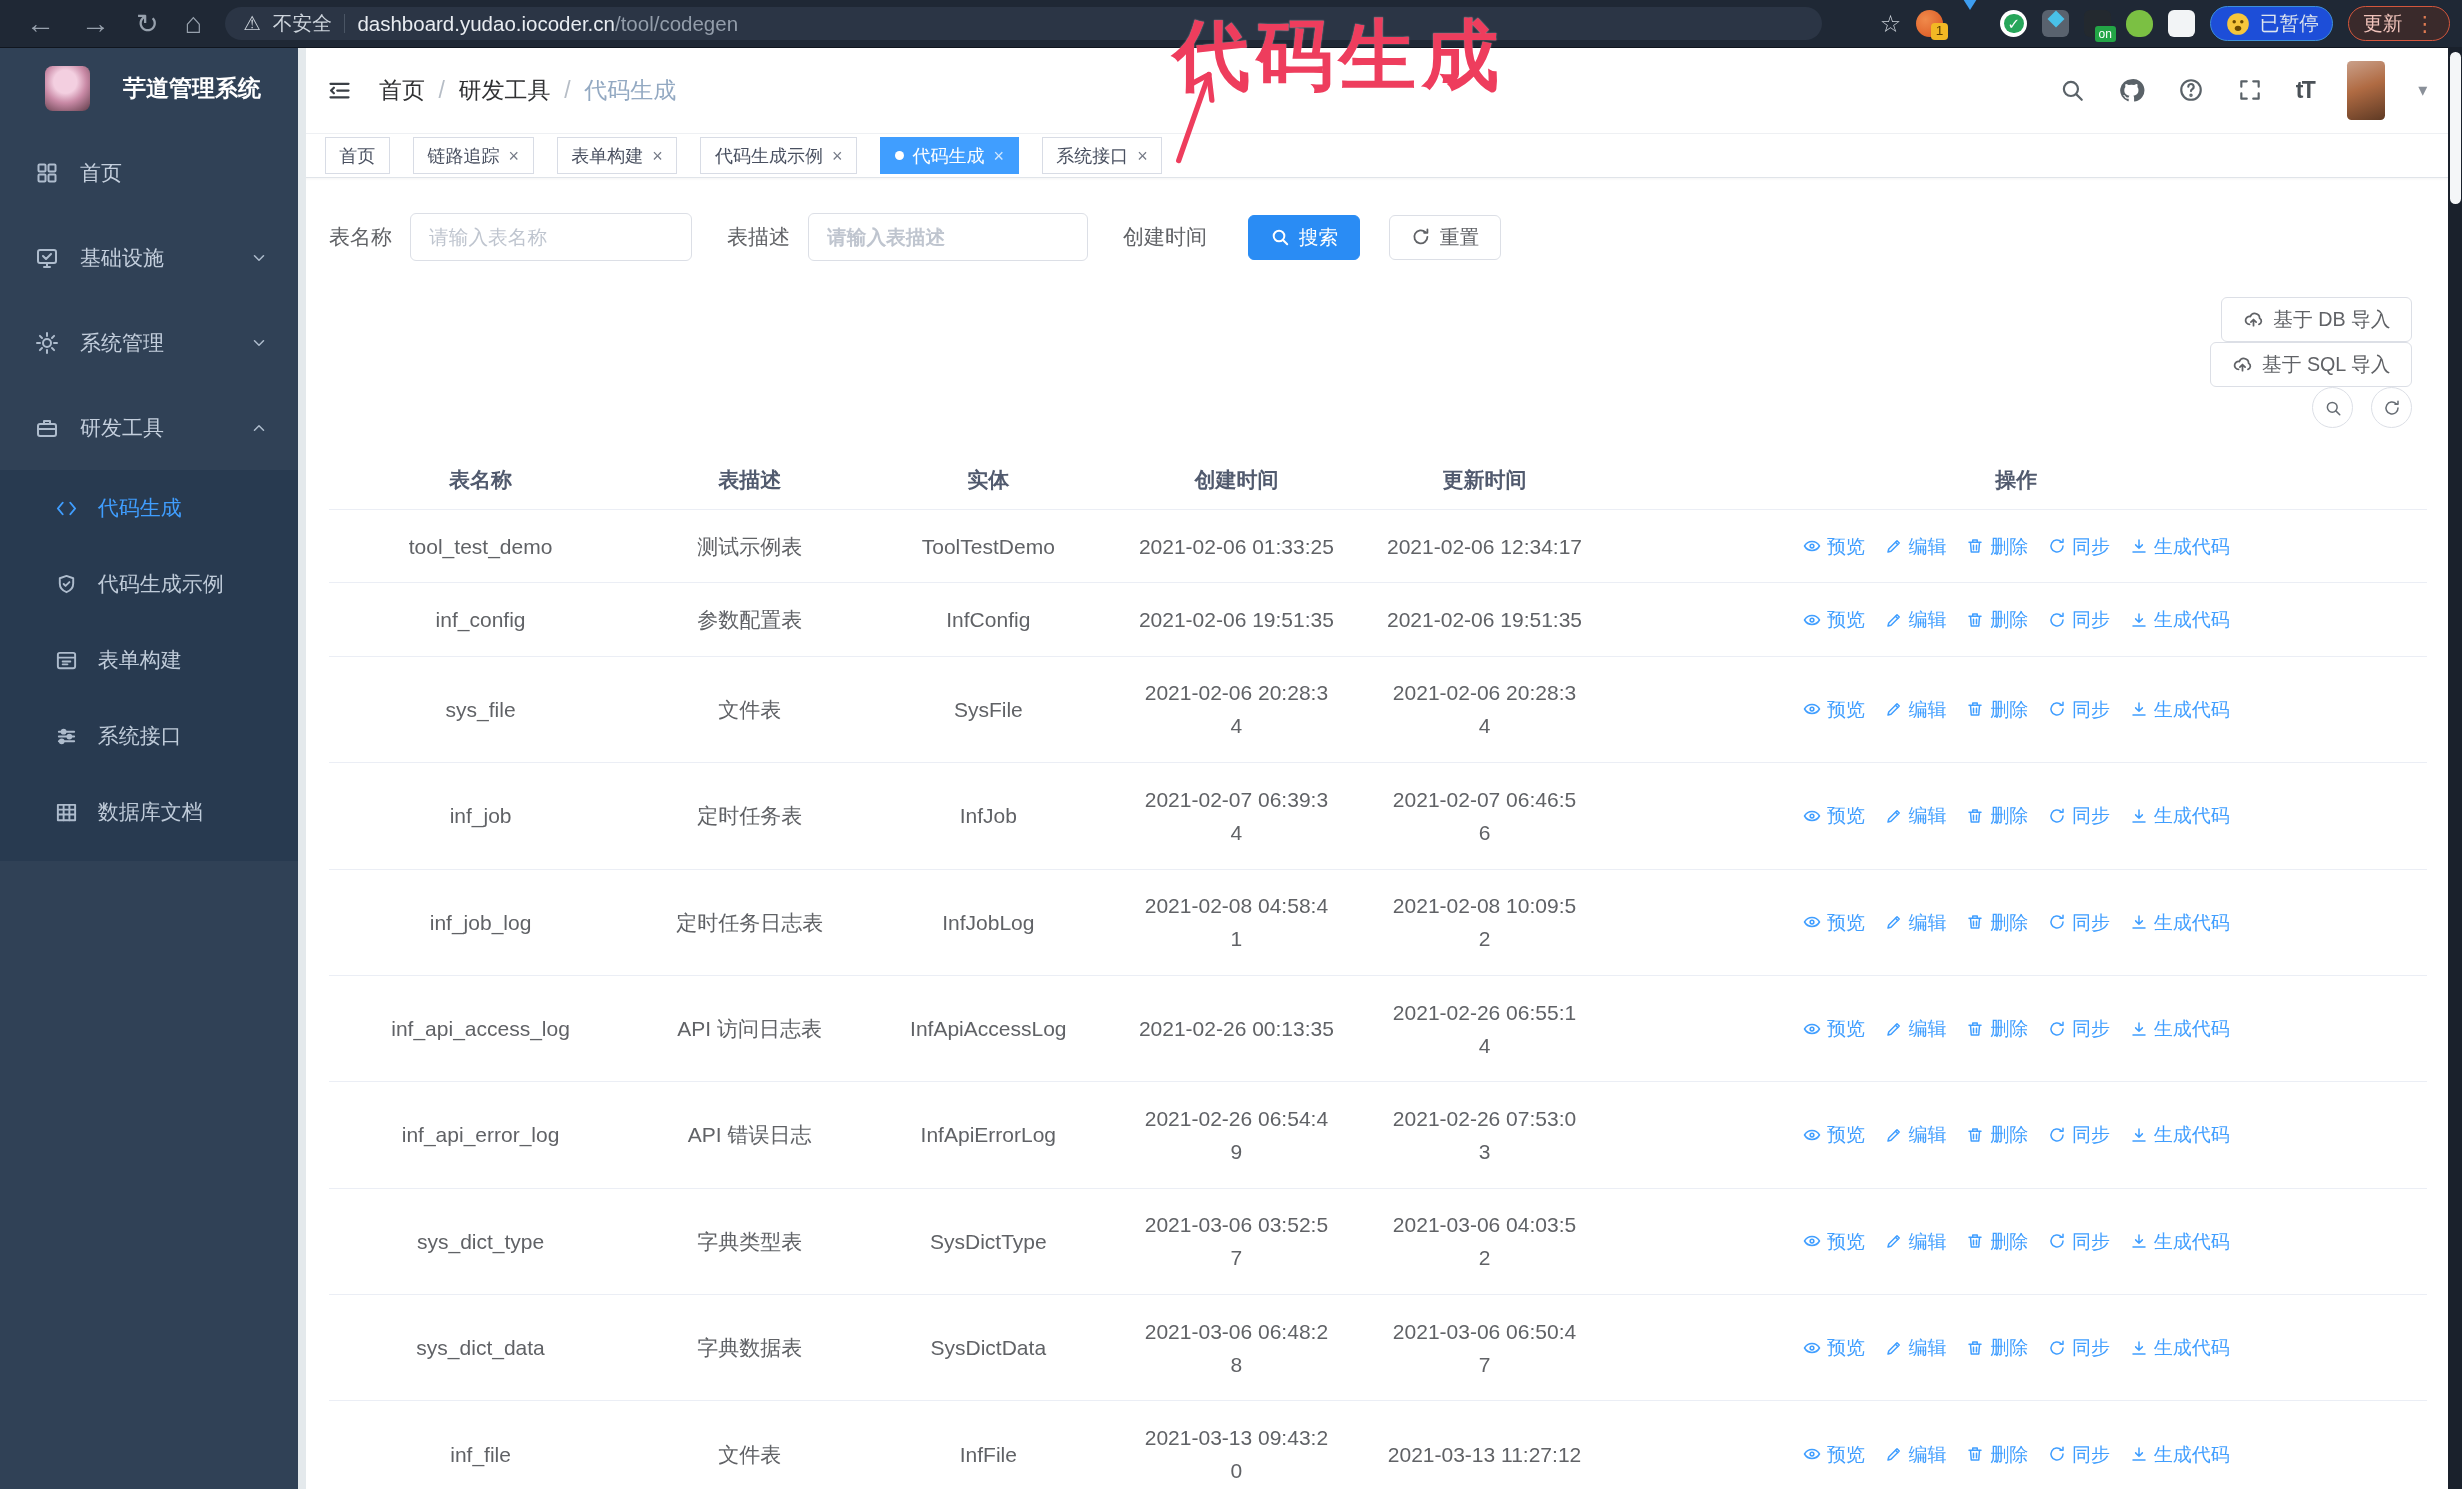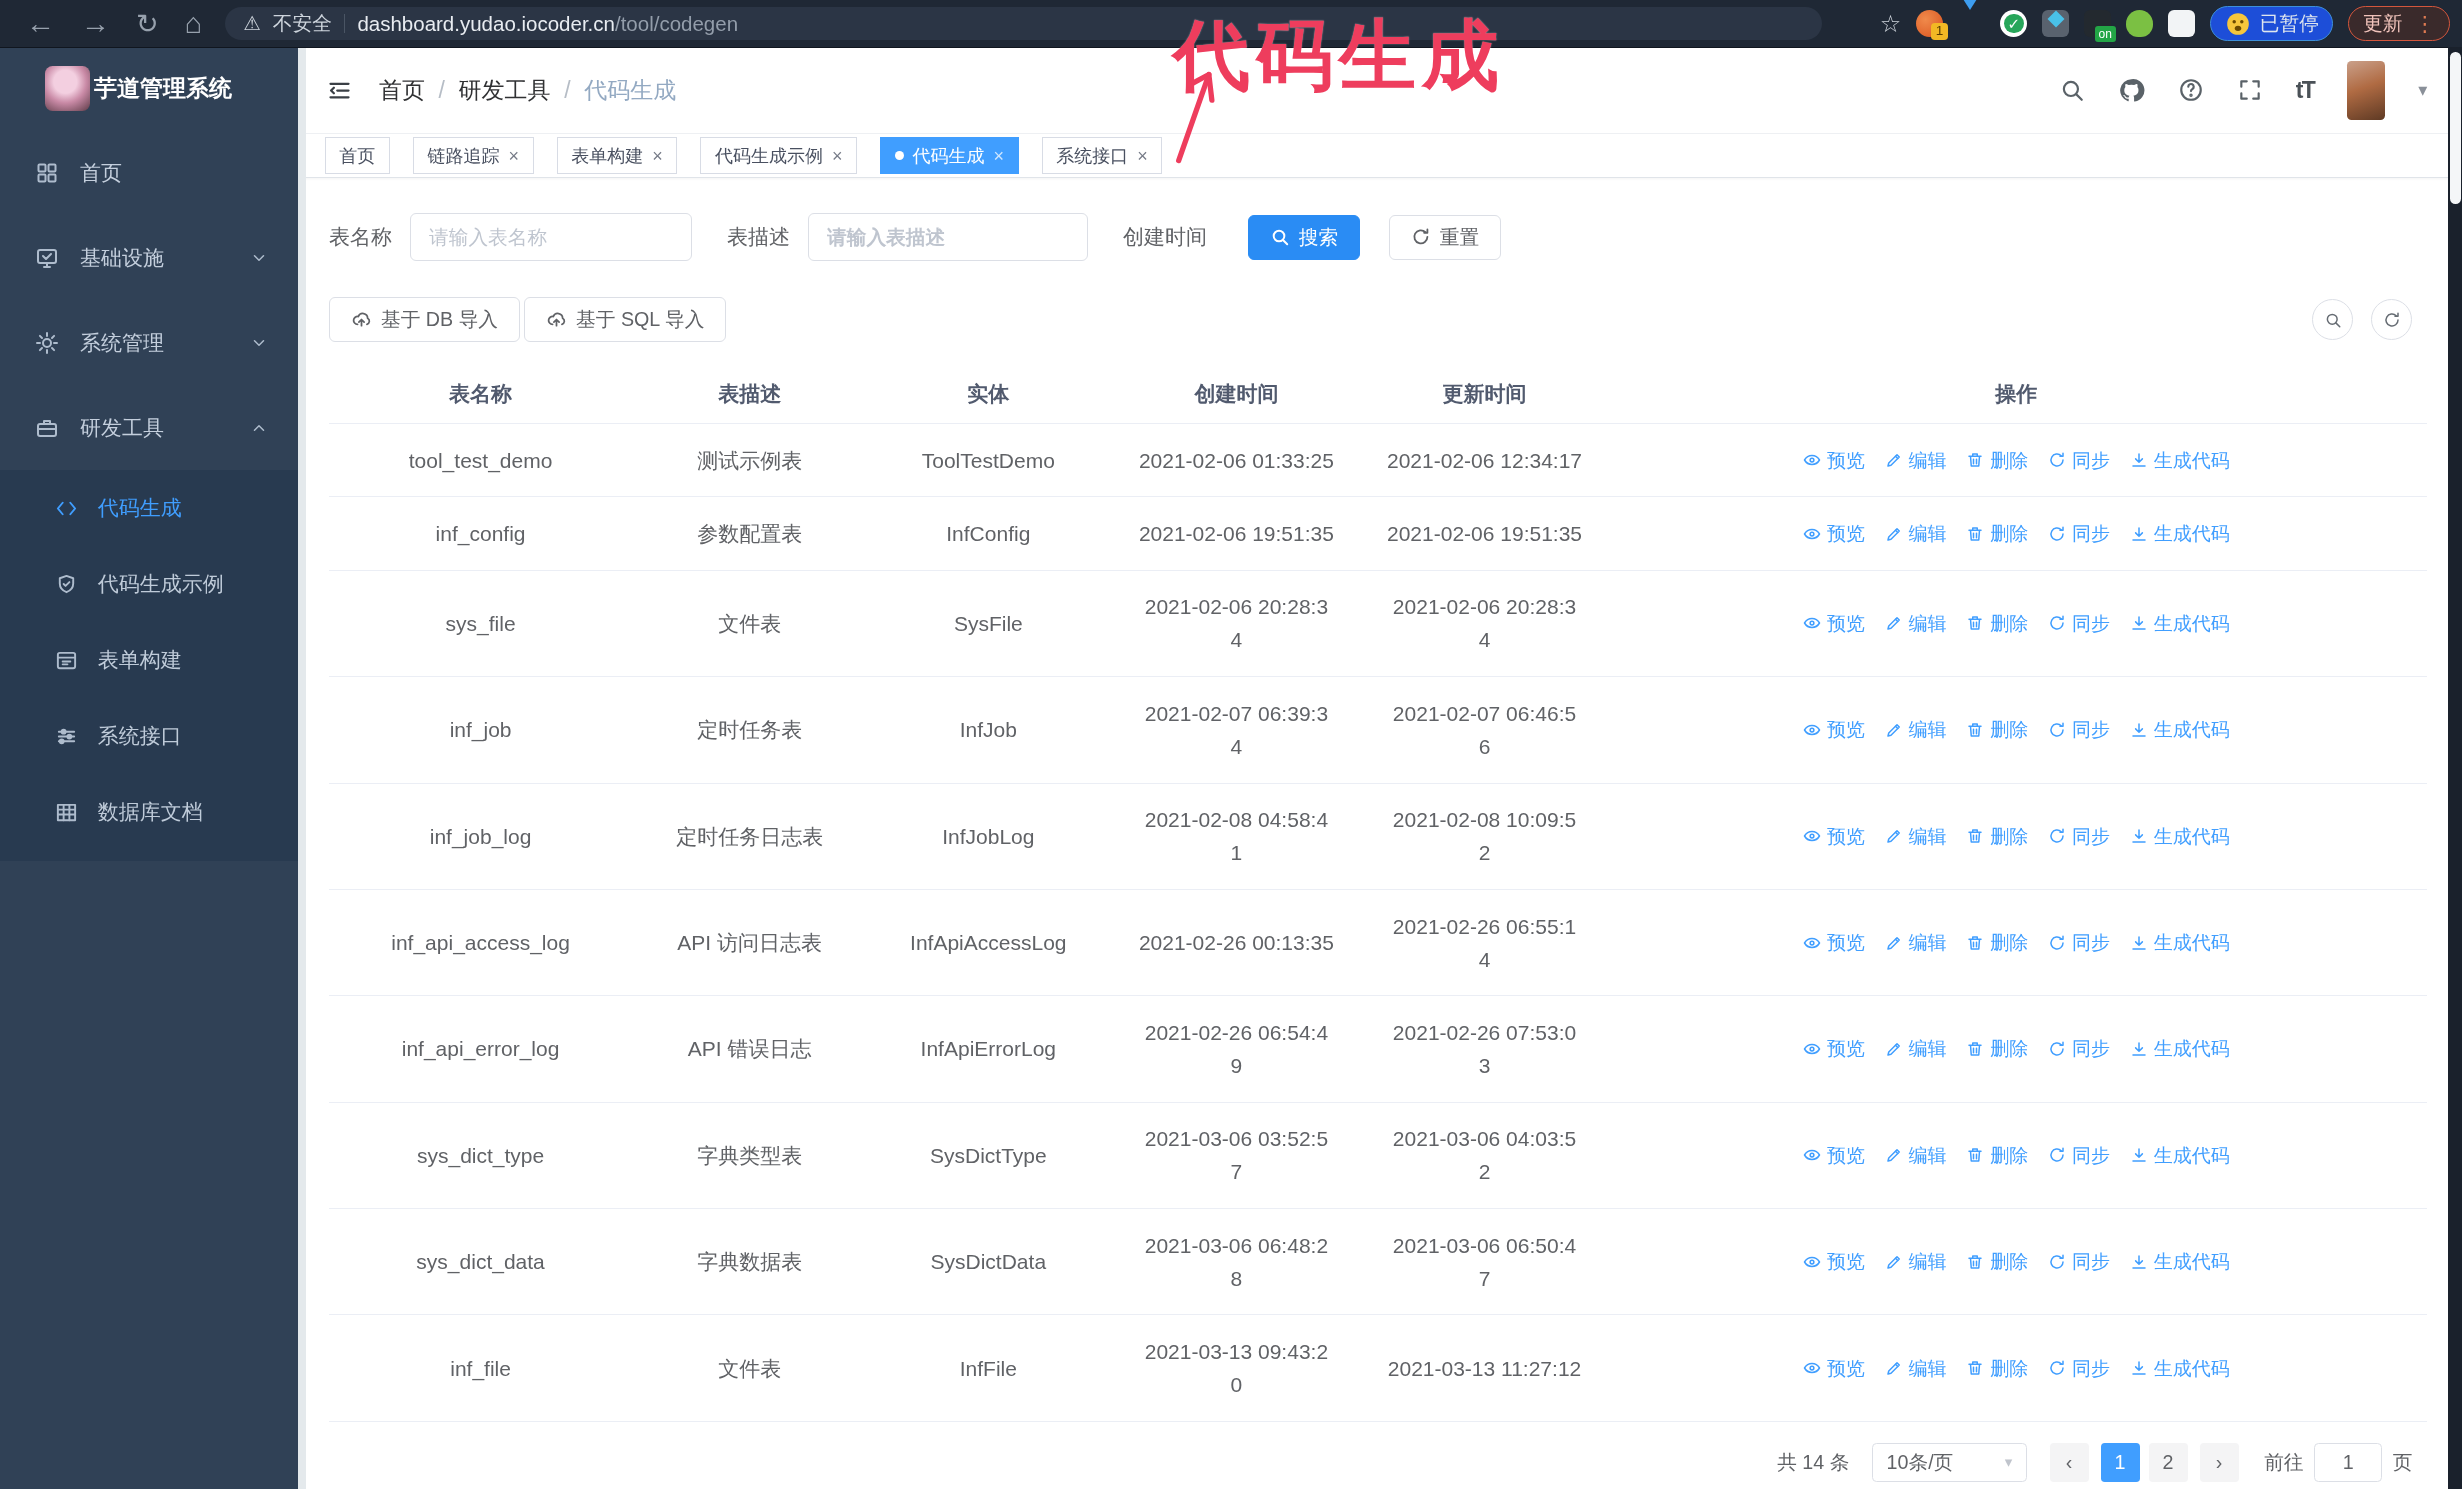--- a/index.html
+++ b/index.html
@@ -40,21 +40,21 @@
   .paused-label{color:#dfe6ee;font-size:19.7px;}
   .update-pill{height:33px;border:1.5px solid #d4563c;border-radius:18px;background:#3a2a2b;
                display:flex;align-items:center;gap:12px;padding:0 13.6px;}
   .update-label{color:#f0c2ba;font-size:19.7px;}
   .kebab{color:#e07b52;font-size:21px;line-height:21px;}
   .star-ic{color:#cfd5dc;}
 
   
   .sidebar{position:absolute;top:47px;left:0;width:298px;bottom:0;background:#304156;z-index:3;}
   .side-scroll{position:absolute;top:47px;left:298px;width:7.6px;bottom:0;background:#e4e9ec;z-index:3;}
-  .logo-row{height:83px;display:flex;align-items:center;padding-left:45px;gap:4px;}
+  .logo-row{height:83px;display:flex;align-items:center;padding-left:45px;gap:33px;}
   .logo{width:45px;height:45px;border-radius:7.6px;
         background:radial-gradient(circle at 45% 35%,#f3cfe0 0 30%,#c98aa6 55%,#5d3b47 100%);}
   .app-title{color:#fff;font-size:23px;font-weight:bold;}
   .menu-item{height:85px;display:flex;align-items:center;padding:0 30px 0 35px;color:#c4cfdd;font-size:21px;cursor:pointer;}
   .menu-item svg{color:#aebccd;}
   .mi-label{margin-left:21px;}
   .chev{margin-left:auto;color:#93a1b3;}
   .submenu{background:#283a50;padding-bottom:10.6px;}
   .sub-item{height:76px;display:flex;align-items:center;padding-left:55px;color:#bfcbd9;font-size:21px;cursor:pointer;}
   .sub-item svg{color:#aebccd;}
@@ -98,21 +98,21 @@
             padding:0 15px;gap:13.6px;box-sizing:border-box;color:#bfc5cf;font-size:19.7px;}
   .date-box svg{color:#c0c4cc;}
   .date-sep{color:#9aa0a8;margin:0 4.5px;}
   .btn{height:45px;border-radius:6px;display:flex;align-items:center;gap:9px;font-size:19.7px;
        padding:0 21px;cursor:pointer;border:0.8px solid #dcdfe6;background:#fff;color:#606266;white-space:nowrap;}
   .btn-primary{background:#2a8cf4;border-color:#2a8cf4;color:#fff;}
   .search-btn{margin-left:23px;justify-content:flex-end;}
   .reset-btn{margin-left:29px;}
 
   
-  .toolbar-row{margin-top:36px;display:flex;align-items:center;}
+  .toolbar-row{margin-top:36px;display:flex;align-items:flex-end;flex-direction:column;}
   .toolbar-row .btn + .btn{margin-left:4px;}
   .tool-right{margin-left:auto;display:flex;gap:18px;}
   .circle-btn{width:39px;height:39px;border-radius:50%;border:0.8px solid #dcdfe6;background:#fff;color:#666c73;
               display:flex;align-items:center;justify-content:center;cursor:pointer;}
 
   
   table.grid{border-collapse:collapse;margin-top:26px;width:2098px;table-layout:fixed;}
   .grid th{font-size:21px;color:#515a6e;font-weight:bold;padding:12px 0 15px;border-bottom:0.8px solid #ebeef5;text-align:center;}
   .grid td{font-size:21px;color:#606266;text-align:center;padding:19.7px 0;line-height:33px;
            border-bottom:0.8px solid #ebeef5;word-wrap:break-word;}

